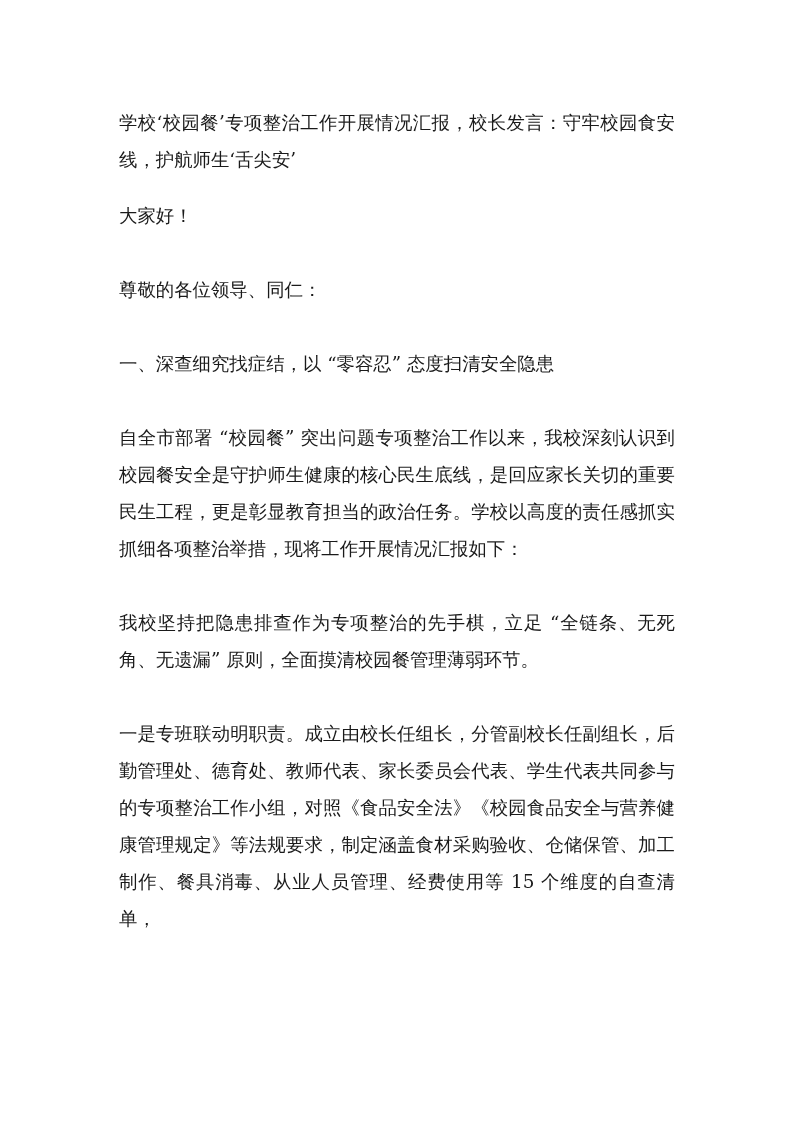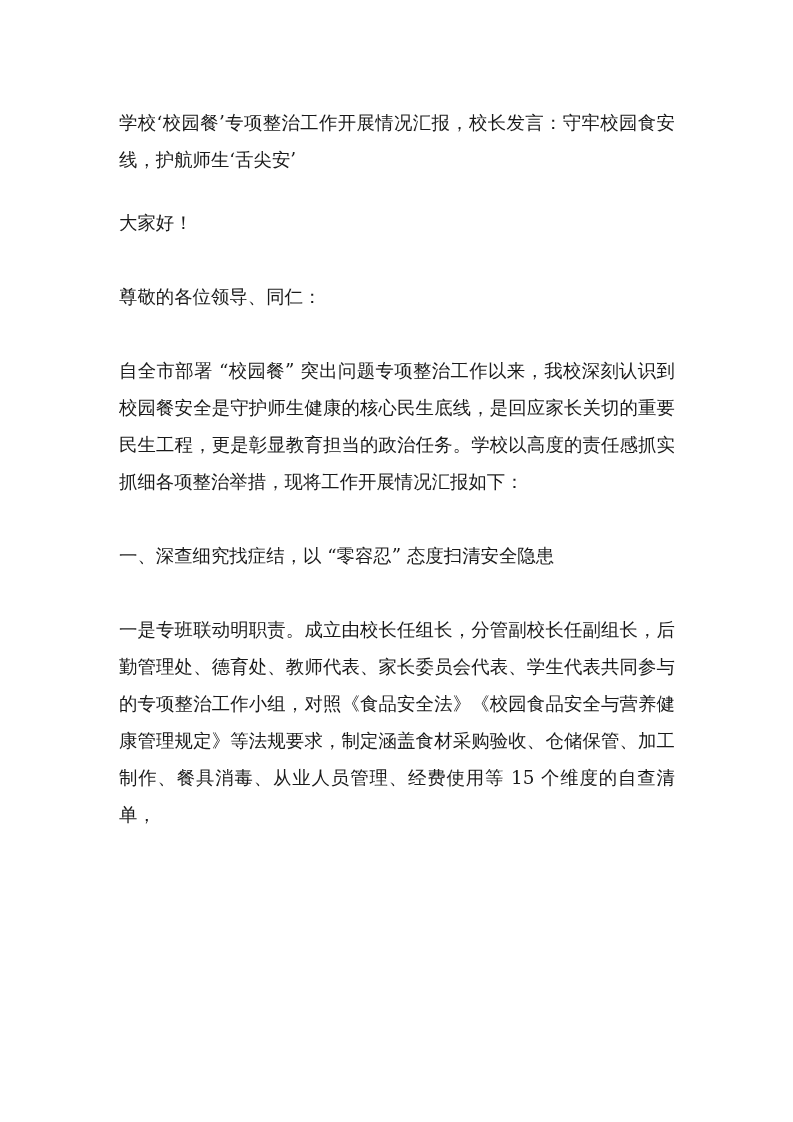--- a/index.html
+++ b/index.html
@@ -23,25 +23,26 @@
     }
     .para {
       font-size: 18.4px;
       line-height: 37px;
       margin: 0 0 37px 0;
       text-align: justify;
       text-justify: inter-character;
       word-break: break-all;
       letter-spacing: 0px;
     }
-    .para.first { margin-bottom: 26px; }
+    .para.first { margin-bottom: 19px; }
   </style>
 </head>
 <body>
 
 <div class="page">
   <p class="para first">学校‘校园餐’专项整治工作开展情况汇报，校长发言：守牢校园食安线，护航师生‘舌尖安’</p>
   <p class="para">大家好！</p>
   <p class="para">尊敬的各位领导、同仁：</p>
+  <p class="para">一、深查细究找症结，以 “零容忍” 态度扫清安全隐患</p>
   <p class="para">自全市部署 “校园餐” 突出问题专项整治工作以来，我校深刻认识到校园餐安全是守护师生健康的核心民生底线，是回应家长关切的重要民生工程，更是彰显教育担当的政治任务。学校以高度的责任感抓实抓细各项整治举措，现将工作开展情况汇报如下：</p>
-  <p class="para">一、深查细究找症结，以 “零容忍” 态度扫清安全隐患</p>
+  <p class="para">我校坚持把隐患排查作为专项整治的先手棋，立足 “全链条、无死角、无遗漏” 原则，全面摸清校园餐管理薄弱环节。</p>
   <p class="para">一是专班联动明职责。成立由校长任组长，分管副校长任副组长，后勤管理处、德育处、教师代表、家长委员会代表、学生代表共同参与的专项整治工作小组，对照《食品安全法》《校园食品安全与营养健康管理规定》等法规要求，制定涵盖食材采购验收、仓储保管、加工制作、餐具消毒、从业人员管理、经费使用等 15 个维度的自查清单，</p>
 </div>
 
 </body></html>

